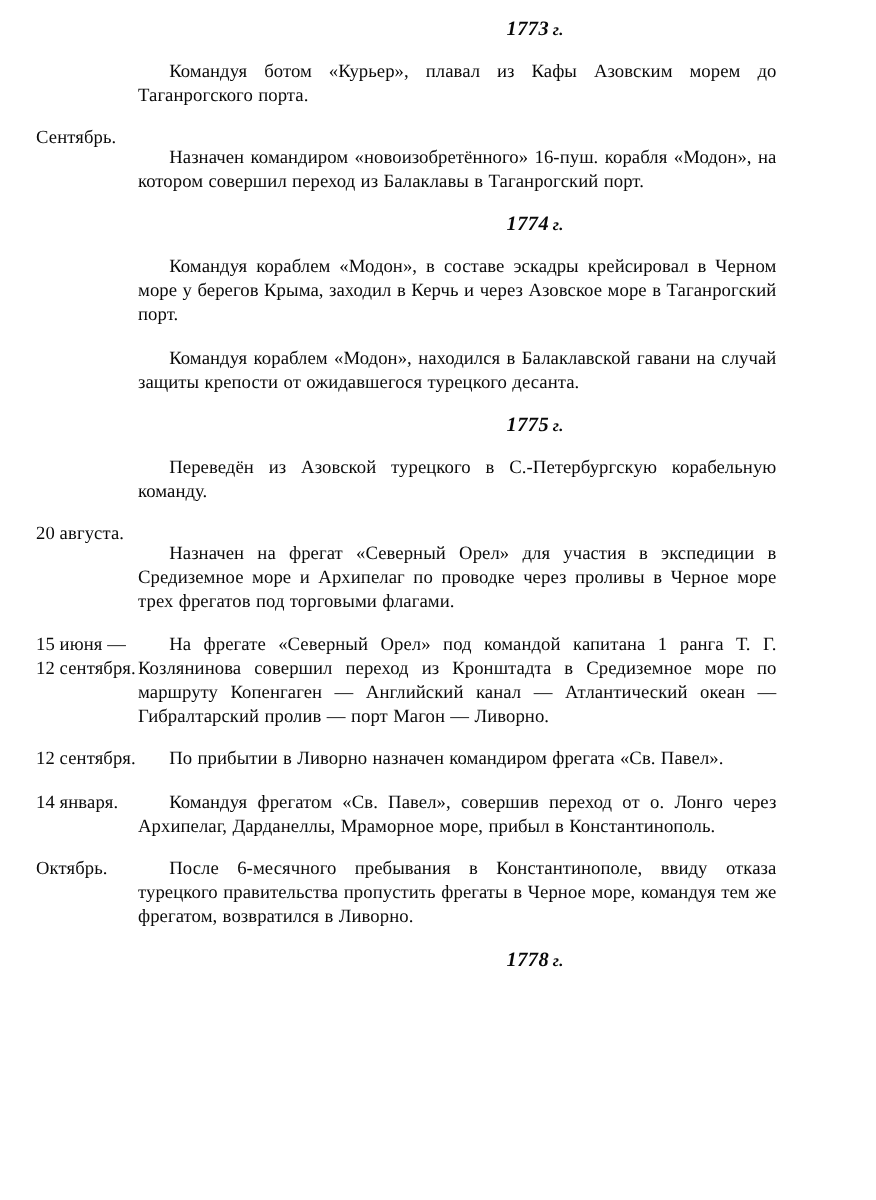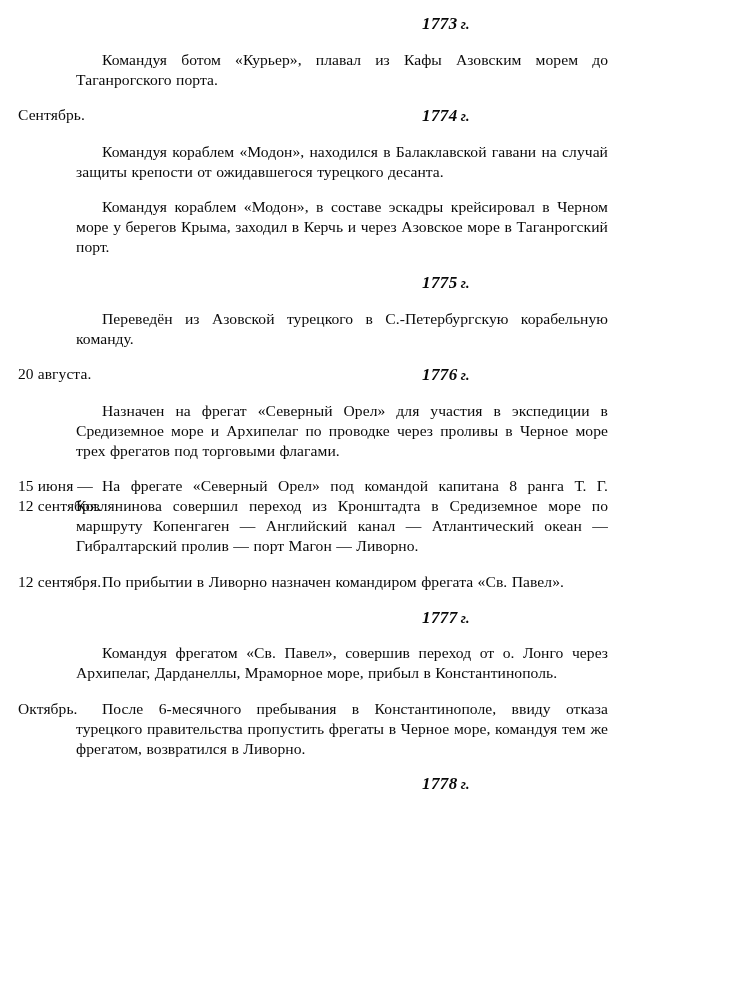--- a/index.html
+++ b/index.html
@@ -45,32 +45,32 @@
 
   
   .entry {
     position: relative;
     display: block;
     min-height: 1px;
   }
 
   .margin-date {
     position: absolute;
-    left: 18px;
+    left: 30px;
     top: 0;
     width: 162px;
     font-size: 15.5px;
     line-height: 20px;
     letter-spacing: 0.1px;
     white-space: pre-line;
     text-align: left;
   }
 
   .entry-body {
-    margin-left: 76px;
+    margin-left: 115px;
     width: 532px;
     font-size: 15.6px;
     line-height: 20px;
     text-align: justify;
     text-indent: 26px;
     letter-spacing: 0.05px;
     word-spacing: 0.5px;
     hyphens: manual;
   }
 
@@ -98,74 +98,73 @@
 
   <div class="entry after-year-gap">
     <div class="margin-date"></div>
     <p class="entry-body">Командуя ботом «Курьер», плавал из Кафы Азовским морем до Таганрогского порта.</p>
   </div>
 
   <div class="entry">
     <div class="margin-date">Сентябрь.</div>
   </div>
 
+  <div class="entry">
+    <div class="margin-date"></div>
+    <p class="entry-body">Назначен командиром «новоизобретённого» 16-пуш. корабля «Модон», на котором совершил переход из Балаклавы в Таганрогский порт.</p>
+  </div>
 
   <div class="year-heading gap-top-year">
     <span>1774</span><span class="yr-suffix">г.</span>
   </div>
 
+  <div class="entry after-year-gap">
+    <div class="margin-date"></div>
+    <p class="entry-body">Командуя кораблем «Модон», в составе эскадры крейсировал в Черном море у берегов Крыма, заходил в Керчь и через Азовское море в Таганрогский порт.</p>
+  </div>
+
   <div class="entry">
     <div class="margin-date"></div>
     <p class="entry-body">Командуя кораблем «Модон», находился в Балаклавской гавани на случай защиты крепости от ожидавшегося турецкого десанта.</p>
-  </div>
-
-  <div class="entry after-year-gap">
-    <div class="margin-date"></div>
-    <p class="entry-body">Командуя кораблем «Модон», в составе эскадры крейсировал в Черном море у берегов Крыма, заходил в Керчь и через Азовское море в Таганрогский порт.</p>
   </div>
 
   <div class="year-heading gap-top-year">
     <span>1775</span><span class="yr-suffix">г.</span>
   </div>
 
   <div class="entry after-year-gap">
     <div class="margin-date"></div>
     <p class="entry-body">Переведён из Азовской турецкого в С.-Петербургскую корабельную команду.</p>
   </div>
 
   <div class="entry">
     <div class="margin-date">20 августа.</div>
   </div>
 
-  <div class="year-heading gap-top-year">
-    <span>1776</span><span class="yr-suffix">г.</span>
-  </div>
 
   <div class="entry after-year-gap">
     <div class="margin-date"></div>
     <p class="entry-body">Назначен на фрегат «Северный Орел» для участия в экспедиции в Средиземное море и Архипелаг по проводке через проливы в Черное море трех фрегатов под торговыми флагами.</p>
   </div>
 
   <div class="entry">
     <div class="margin-date">15 июня —
 12 сентября.</div>
-    <p class="entry-body">На фрегате «Северный Орел» под командой капитана 8 ранга Т. Г. Козлянинова совершил переход из Кронштадта в Средиземное море по маршруту Копенгаген — Английский канал — Атлантический океан — Гибралтарский пролив — порт Магон — Ливорно.</p>
+    <p class="entry-body">На фрегате «Северный Орел» под командой капитана 1 ранга Т. Г. Козлянинова совершил переход из Кронштадта в Средиземное море по маршруту Копенгаген — Английский канал — Атлантический океан — Гибралтарский пролив — порт Магон — Ливорно.</p>
   </div>
 
   <div class="entry">
     <div class="margin-date">12 сентября.</div>
     <p class="entry-body">По прибытии в Ливорно назначен командиром фрегата «Св. Павел».</p>
   </div>
 
 
-  <div class="year-heading gap-top-year">
-    <span>1777</span><span class="yr-suffix">г.</span>
-  </div>
 
   <div class="entry after-year-gap">
+    <div class="margin-date">14 января.</div>
     <p class="entry-body">Командуя фрегатом «Св. Павел», совершив переход от о. Лонго через Архипелаг, Дарданеллы, Мраморное море, прибыл в Константинополь.</p>
   </div>
 
   <div class="entry">
     <div class="margin-date">Октябрь.</div>
     <p class="entry-body">После 6-месячного пребывания в Константинополе, ввиду отказа турецкого правительства пропустить фрегаты в Черное море, командуя тем же фрегатом, возвратился в Ливорно.</p>
   </div>
 
   <div class="year-heading gap-top-year">
     <span>1778</span><span class="yr-suffix">г.</span>

